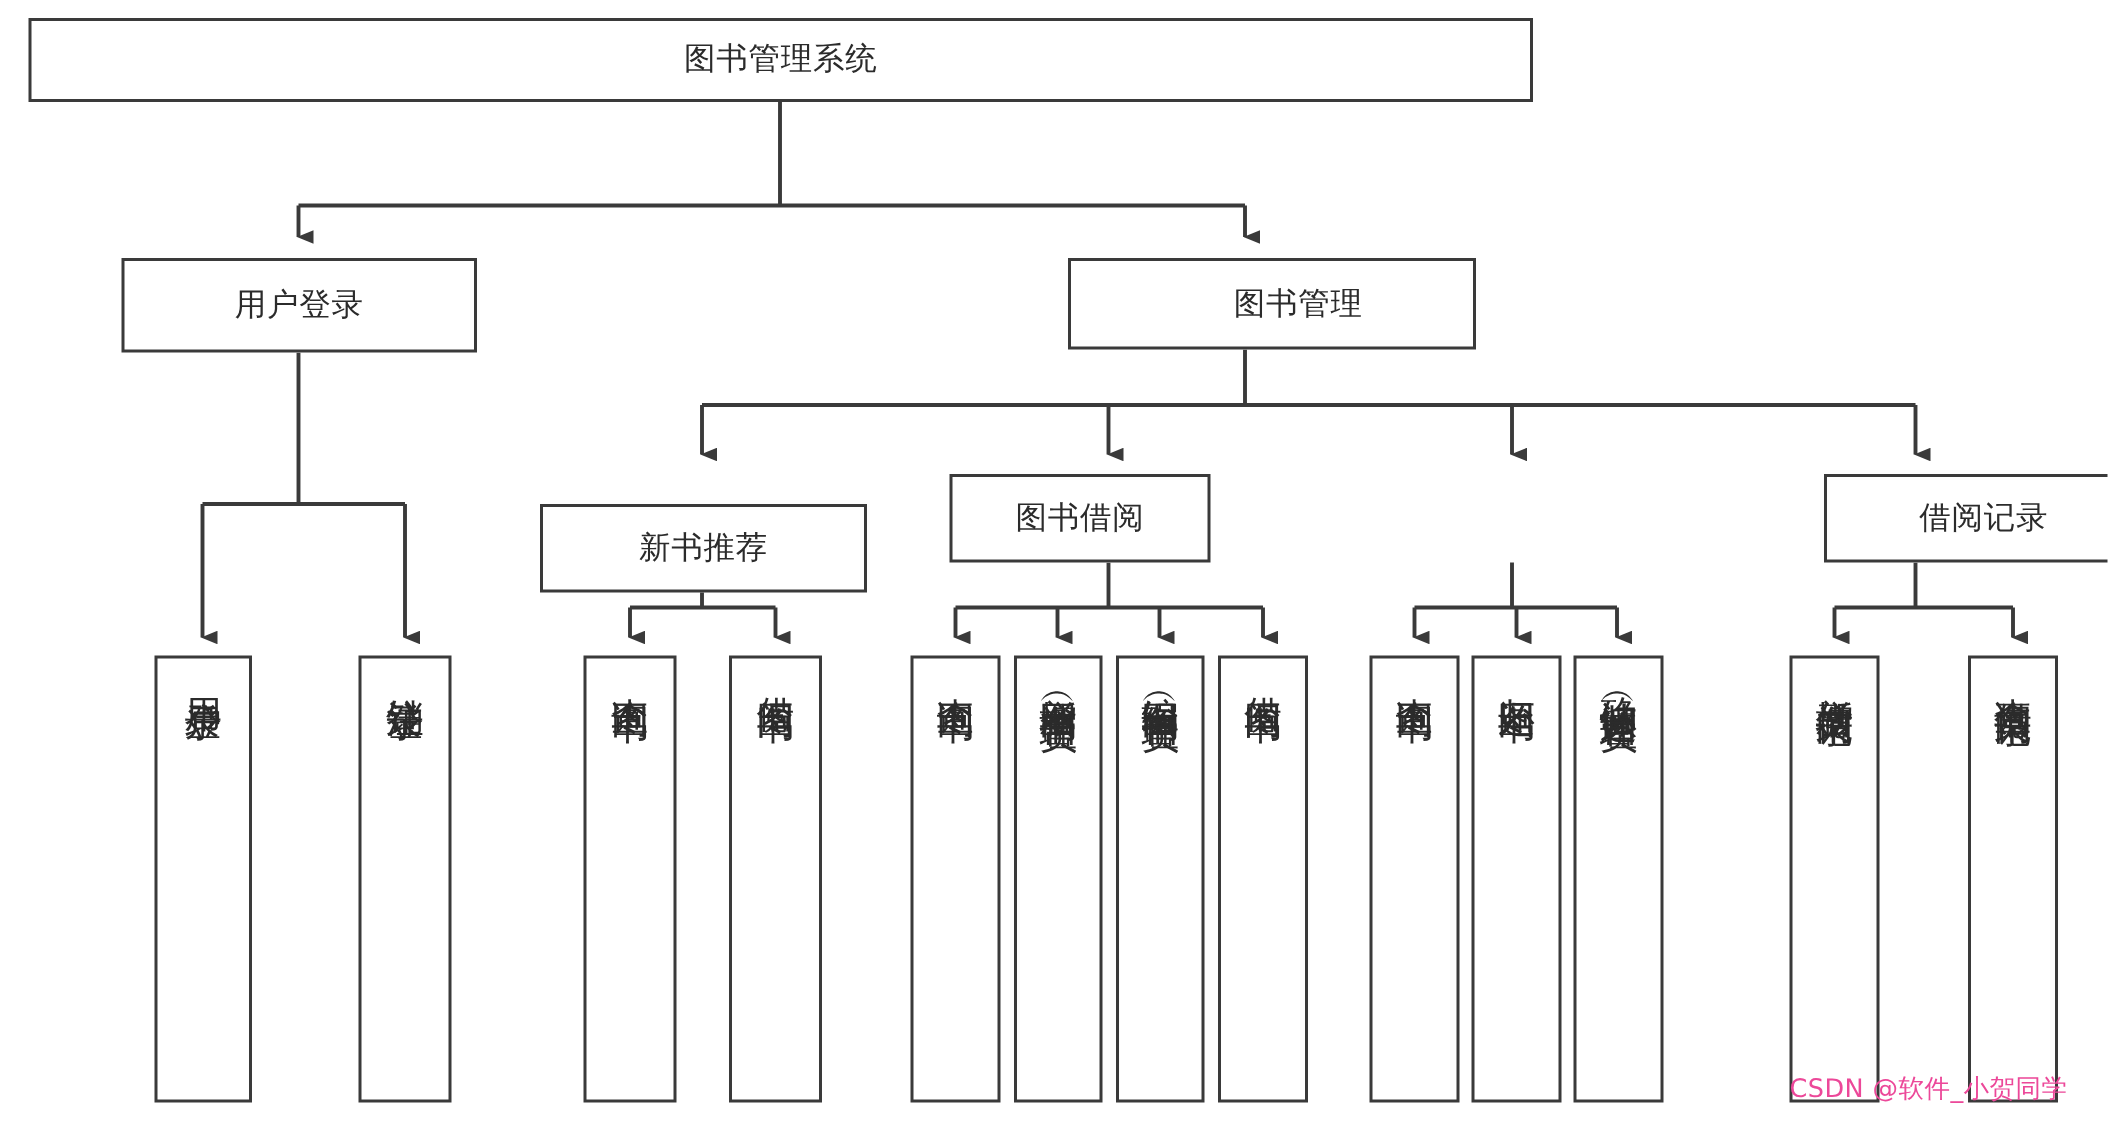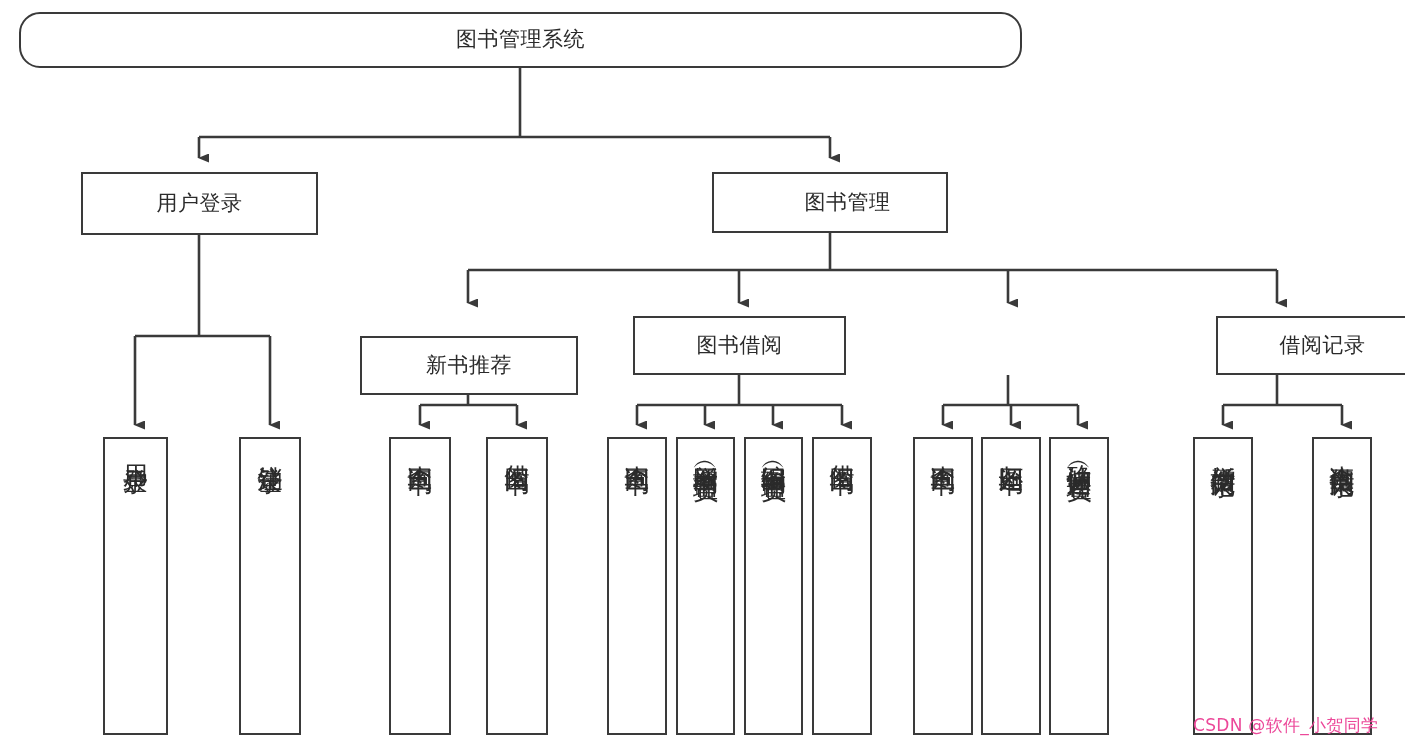--- a/index.html
+++ b/index.html
@@ -123,35 +123,35 @@
       <line x1="1011" y1="405" x2="1011" y2="425" marker-end="url(#arrowhead)"></line>
       <line x1="1078" y1="405" x2="1078" y2="425" marker-end="url(#arrowhead)"></line>
 
       <line x1="1277" y1="375" x2="1277" y2="405"></line>
       <line x1="1223" y1="405" x2="1342" y2="405"></line>
       <line x1="1223" y1="405" x2="1223" y2="425" marker-end="url(#arrowhead)"></line>
       <line x1="1342" y1="405" x2="1342" y2="425" marker-end="url(#arrowhead)"></line>
     </g>
   </svg>
 
-  <div class="node root horizontal" style="left:19px; top:12px; width:1003px; height:56px;border-radius:21px;">
+  <div class="node root horizontal" style="left:19px; top:12px; width:1003px; height:56px;">
     <span class="node-label">图书管理系统</span>
   </div>
 
   <div class="node horizontal" style="left:81px; top:172px; width:237px; height:63px;">
     <span class="node-label">用户登录</span>
   </div>
-  <div class="node horizontal" style="left:712px; top:172px; width:236px; height:61px;padding-left:35px;">
+  <div class="node horizontal" style="left:712px; top:172px; width:272px; height:61px;padding-left:35px;">
     <span class="node-label">图书管理</span>
   </div>
 
   <div class="node horizontal" style="left:360px; top:336px; width:218px; height:59px;">
     <span class="node-label">新书推荐</span>
   </div>
-  <div class="node horizontal" style="left:633px; top:316px; width:213px; height:59px;">
+  <div class="node horizontal" style="left:633px; top:316px; width:174px; height:59px;">
     <span class="node-label">图书借阅</span>
   </div>
   <div class="node horizontal" style="left:1216px; top:316px; width:213px; height:59px;">
     <span class="node-label">借阅记录</span>
   </div>
 
   <div class="node vertical" style="left:103px; top:437px; width:65px; height:298px;">
     <span class="node-label">用户登录</span>
   </div>
   <div class="node vertical" style="left:239px; top:437px; width:62px; height:298px;">

